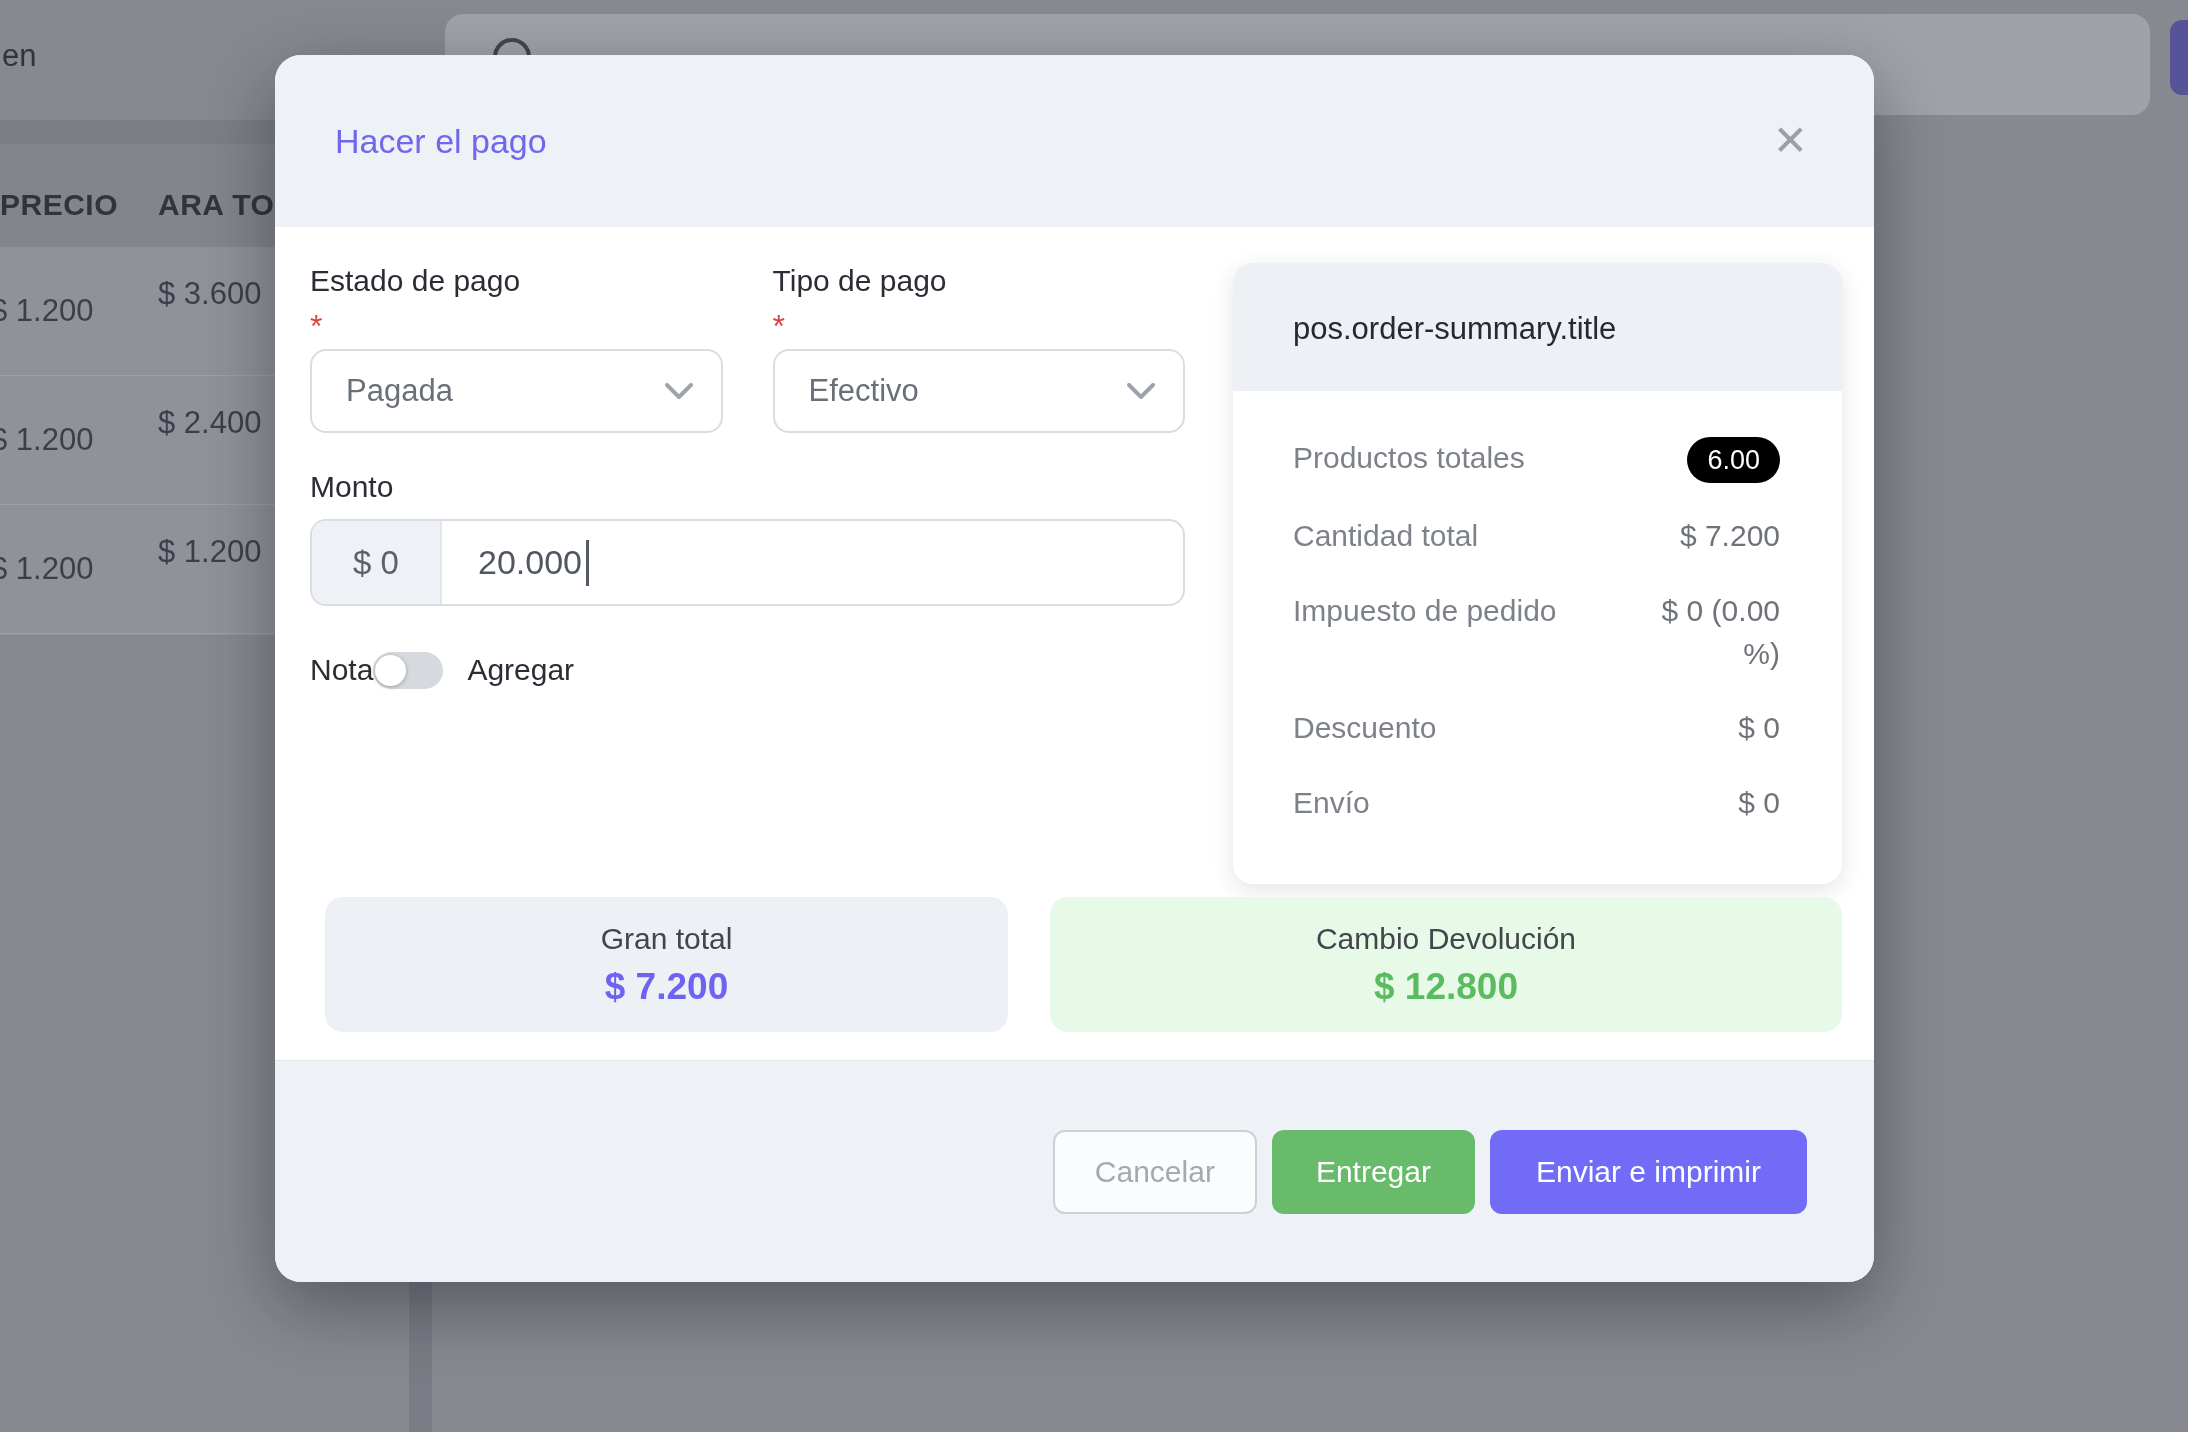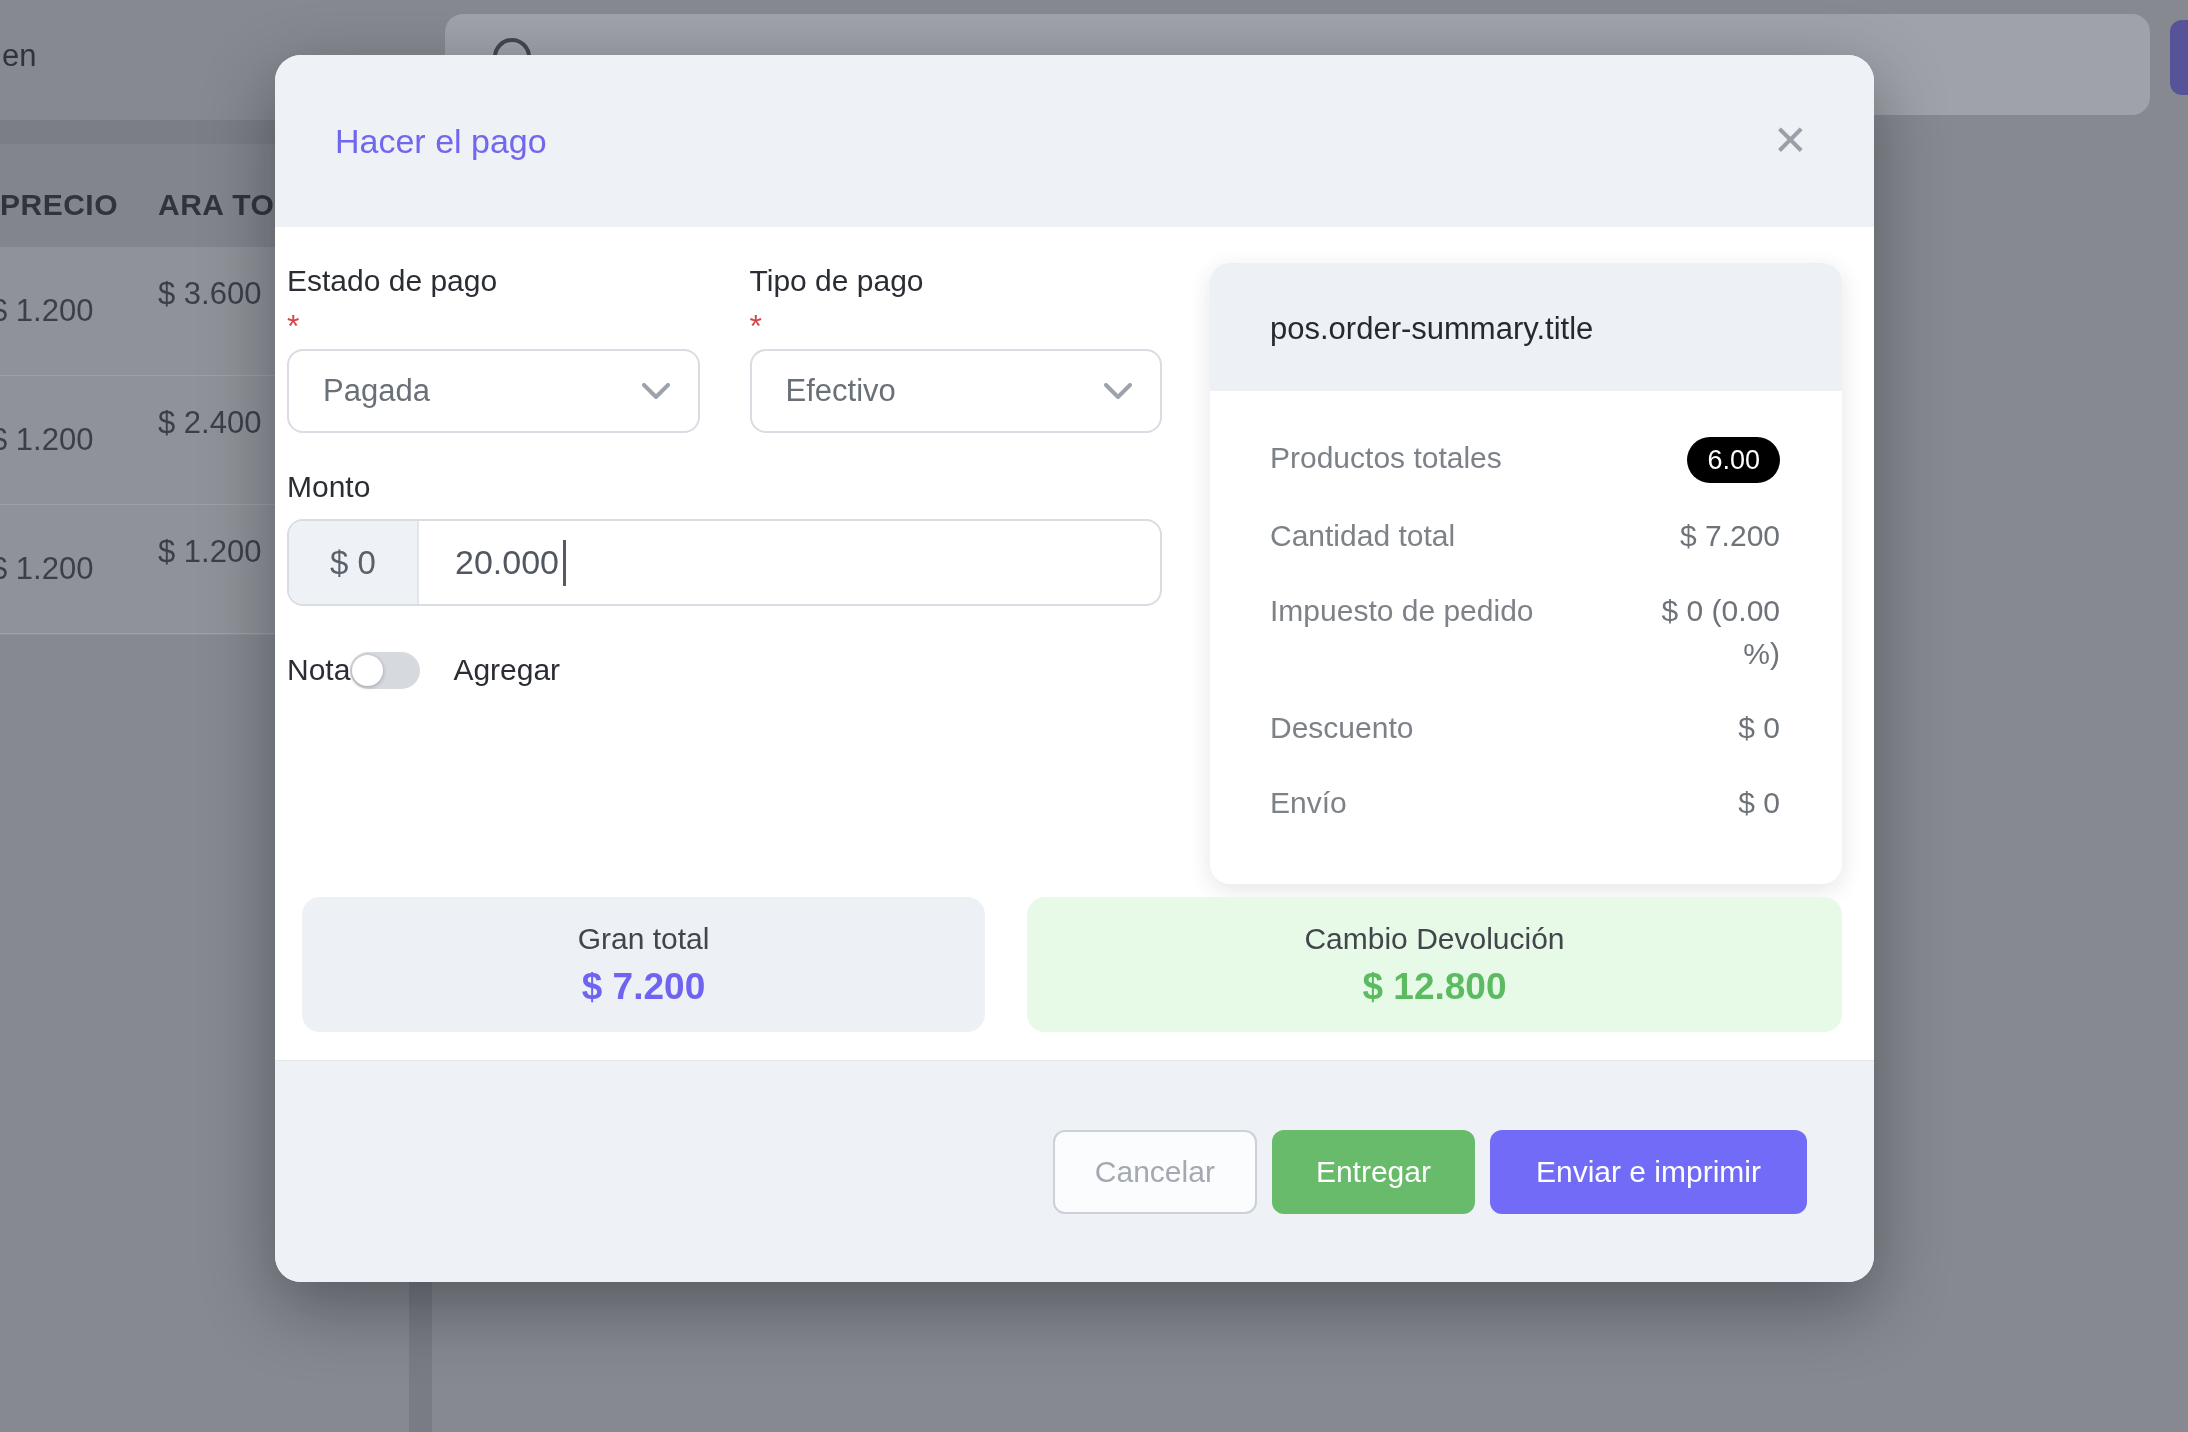--- a/index.html
+++ b/index.html
@@ -28,42 +28,42 @@
   .bg-row .c2{position:absolute;left:158px;top:29px;font-size:31px;color:#3b3f49;white-space:nowrap;}
   .bg-divider{position:absolute;left:409px;top:1282px;width:23px;height:150px;background:#797c84;}
 
   
   .modal{position:absolute;left:275px;top:55px;width:1599px;height:1227px;background:#fff;
     border-radius:26px;box-shadow:0 24px 70px rgba(10,12,20,.38);display:flex;flex-direction:column;overflow:hidden;}
   .modal-header{flex:0 0 172px;background:#eef1f5;display:flex;align-items:center;
     justify-content:space-between;padding:0 66px 0 60px;box-sizing:border-box;}
   .modal-title{font-size:34px;color:#7166ee;font-weight:500;}
   .modal-close{font-size:42px;color:#9aa0a9;font-weight:300;cursor:pointer;line-height:1;}
-  .modal-body{height:833px;box-sizing:border-box;background:#fff;padding:36px 32px 0 12px;}
+  .modal-body{height:833px;box-sizing:border-box;background:#fff;padding:36px 32px 0 35px;}
   .body-row{display:flex;gap:48px;height:598px;}
 
   
   .form-col{width:875px;flex:0 0 auto;}
   .field-row{display:flex;gap:50px;}
   .field{width:413px;}
   .flabel{font-size:30px;color:#2a2d34;font-weight:500;line-height:36px;}
   .req{display:block;color:#d64545;font-size:32px;margin:10px 0 6px;line-height:34px;}
   .select{height:84px;border:2px solid #d9dce2;border-radius:16px;box-sizing:border-box;
     display:flex;align-items:center;justify-content:space-between;padding:0 28px 0 34px;
     font-size:31px;color:#6a7078;background:#fff;cursor:pointer;}
   .chev{width:28px;height:17px;flex:0 0 auto;}
   .monto-label{margin-top:36px;}
   .input-group{margin-top:14px;height:87px;border:2px solid #d9dce2;border-radius:16px;
     box-sizing:border-box;display:flex;overflow:hidden;background:#fff;}
   .prefix{width:128px;flex:0 0 auto;background:#eef1f5;border-right:2px solid #e2e5ea;
     display:flex;align-items:center;justify-content:center;font-size:33px;color:#5a616b;}
   .input-val{flex:1;display:flex;align-items:center;padding-left:36px;font-size:34px;color:#515761;}
   .caret{display:inline-block;width:3px;height:46px;background:#555b64;margin-left:4px;}
   .nota-row{margin-top:40px;display:flex;align-items:center;height:48px;}
-  .nota-right{display:flex;align-items:center;gap:33px;}
+  .nota-right{display:flex;align-items:center;gap:24px;}
   .toggle{position:relative;width:70px;height:37px;background:#d6d9de;border-radius:999px;cursor:pointer;}
   .knob{position:absolute;left:2px;top:3px;width:31px;height:31px;background:#fff;border-radius:50%;
     box-shadow:0 1px 4px rgba(0,0,0,.28);}
 
   
   .summary-col{flex:1;}
   .summary-panel{border-radius:20px;background:#fff;overflow:hidden;
     box-shadow:0 6px 22px rgba(40,44,60,.12);}
   .summary-header{background:#edf0f4;padding:48px 60px 44px;font-size:31px;color:#26292f;font-weight:500;}
   .summary-body{padding:30px 62px 44px 60px;}

